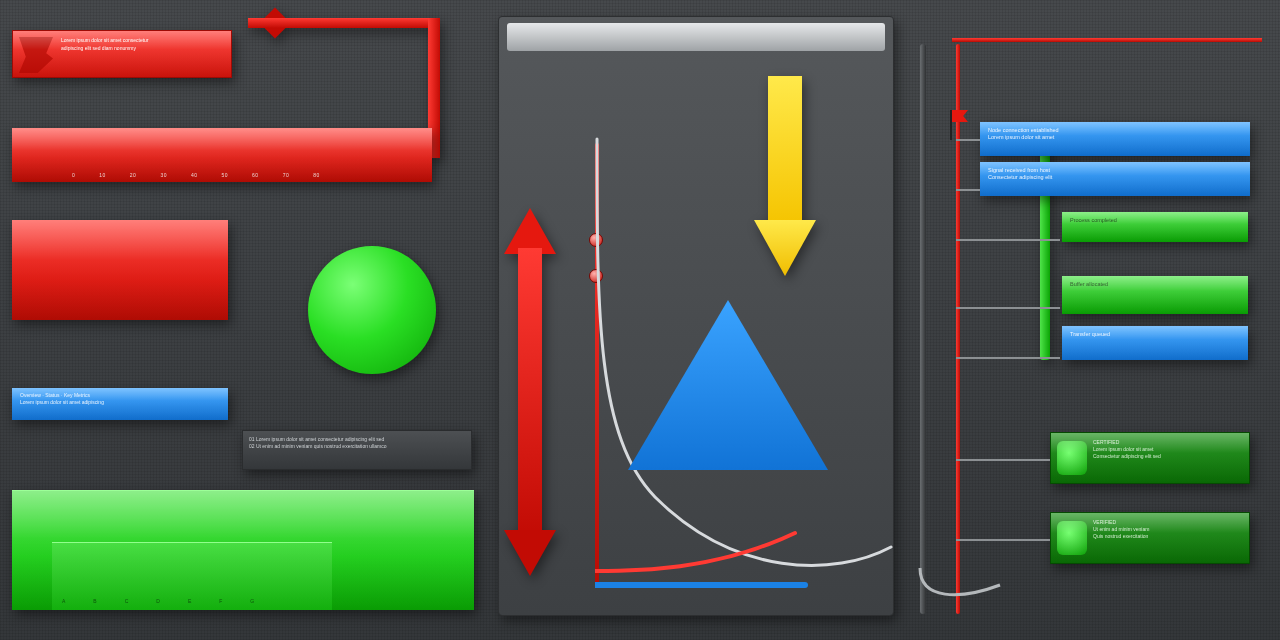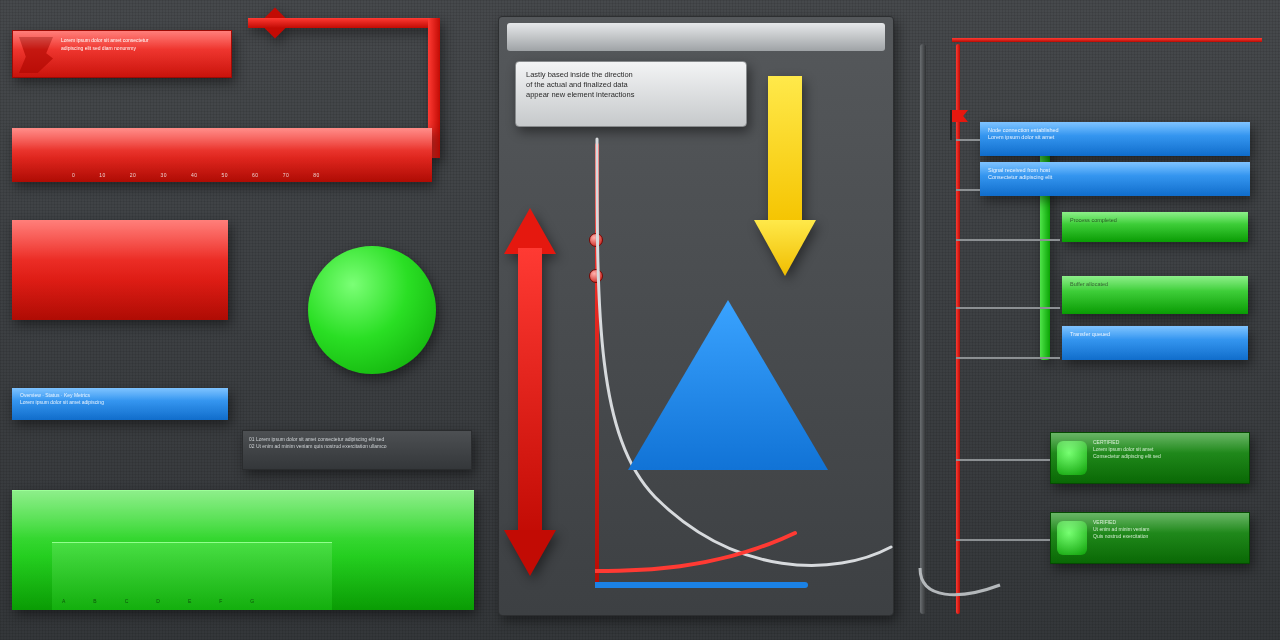--- a/index.html
+++ b/index.html
@@ -226,25 +226,20 @@
     <span>C</span>
     <span>D</span>
     <span>E</span>
     <span>F</span>
     <span>G</span>
   </div>
 </div>
 
 <div class="abs panel shadow">
   <div class="titlebar"></div>
-  <div class="callout shadow">
-    <div>Lastly based inside the direction</div>
-    <div>of the actual and finalized data</div>
-    <div>appear new element interactions</div>
-  </div>
   <div class="vline-red"></div>
   <div class="pin p1"></div>
   <div class="pin p2"></div>
   <svg class="curve" viewBox="0 0 300 480">
     <path d="M2 2 C 2 180, 2 300, 60 360 C 140 440, 240 440, 296 410" stroke="#d7dadd" stroke-width="3" fill="none" stroke-linecap="round"></path>
     <path d="M0 448 L 210 448" stroke="#1b82e6" stroke-width="6" stroke-linecap="round"></path>
     <path d="M0 434 C 40 434, 120 434, 200 396" stroke="#ff3a33" stroke-width="4" fill="none" stroke-linecap="round"></path>
   </svg>
 </div>
 

